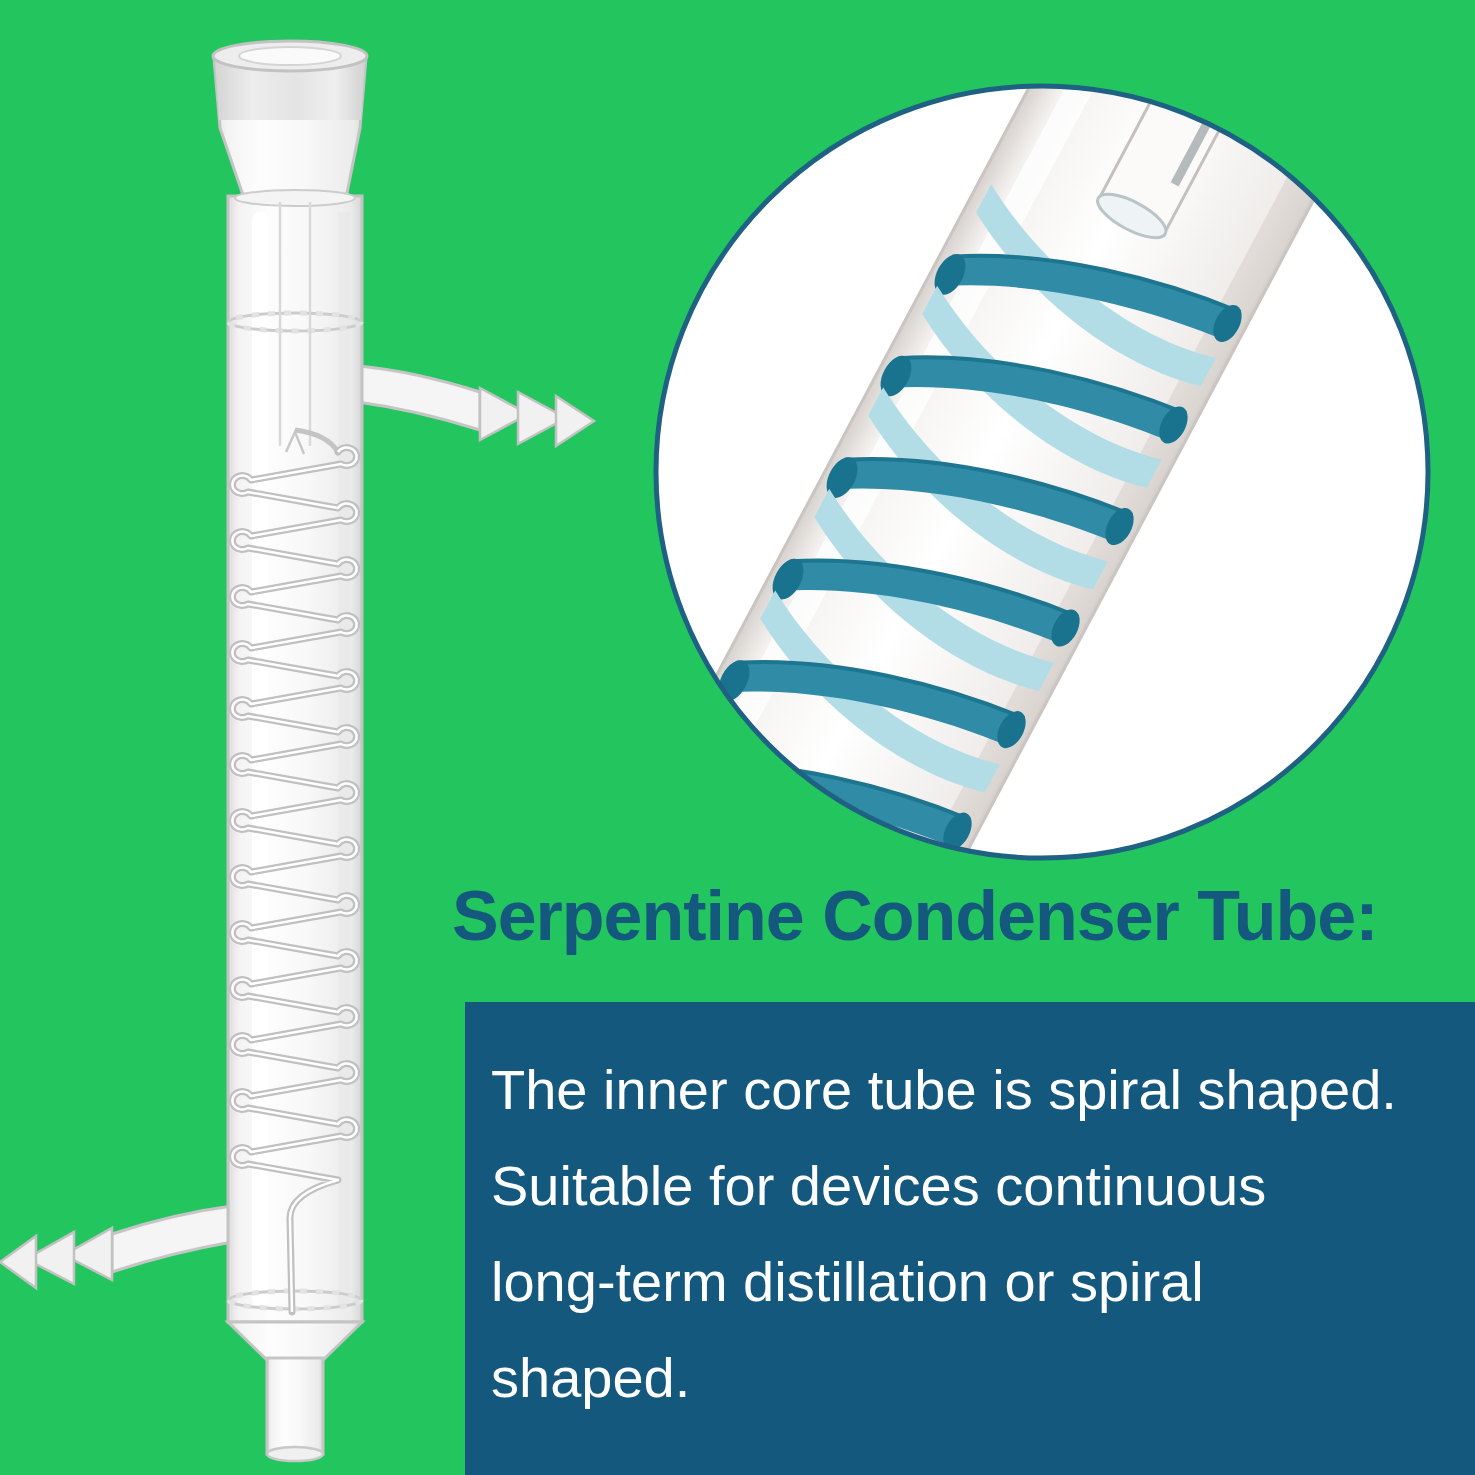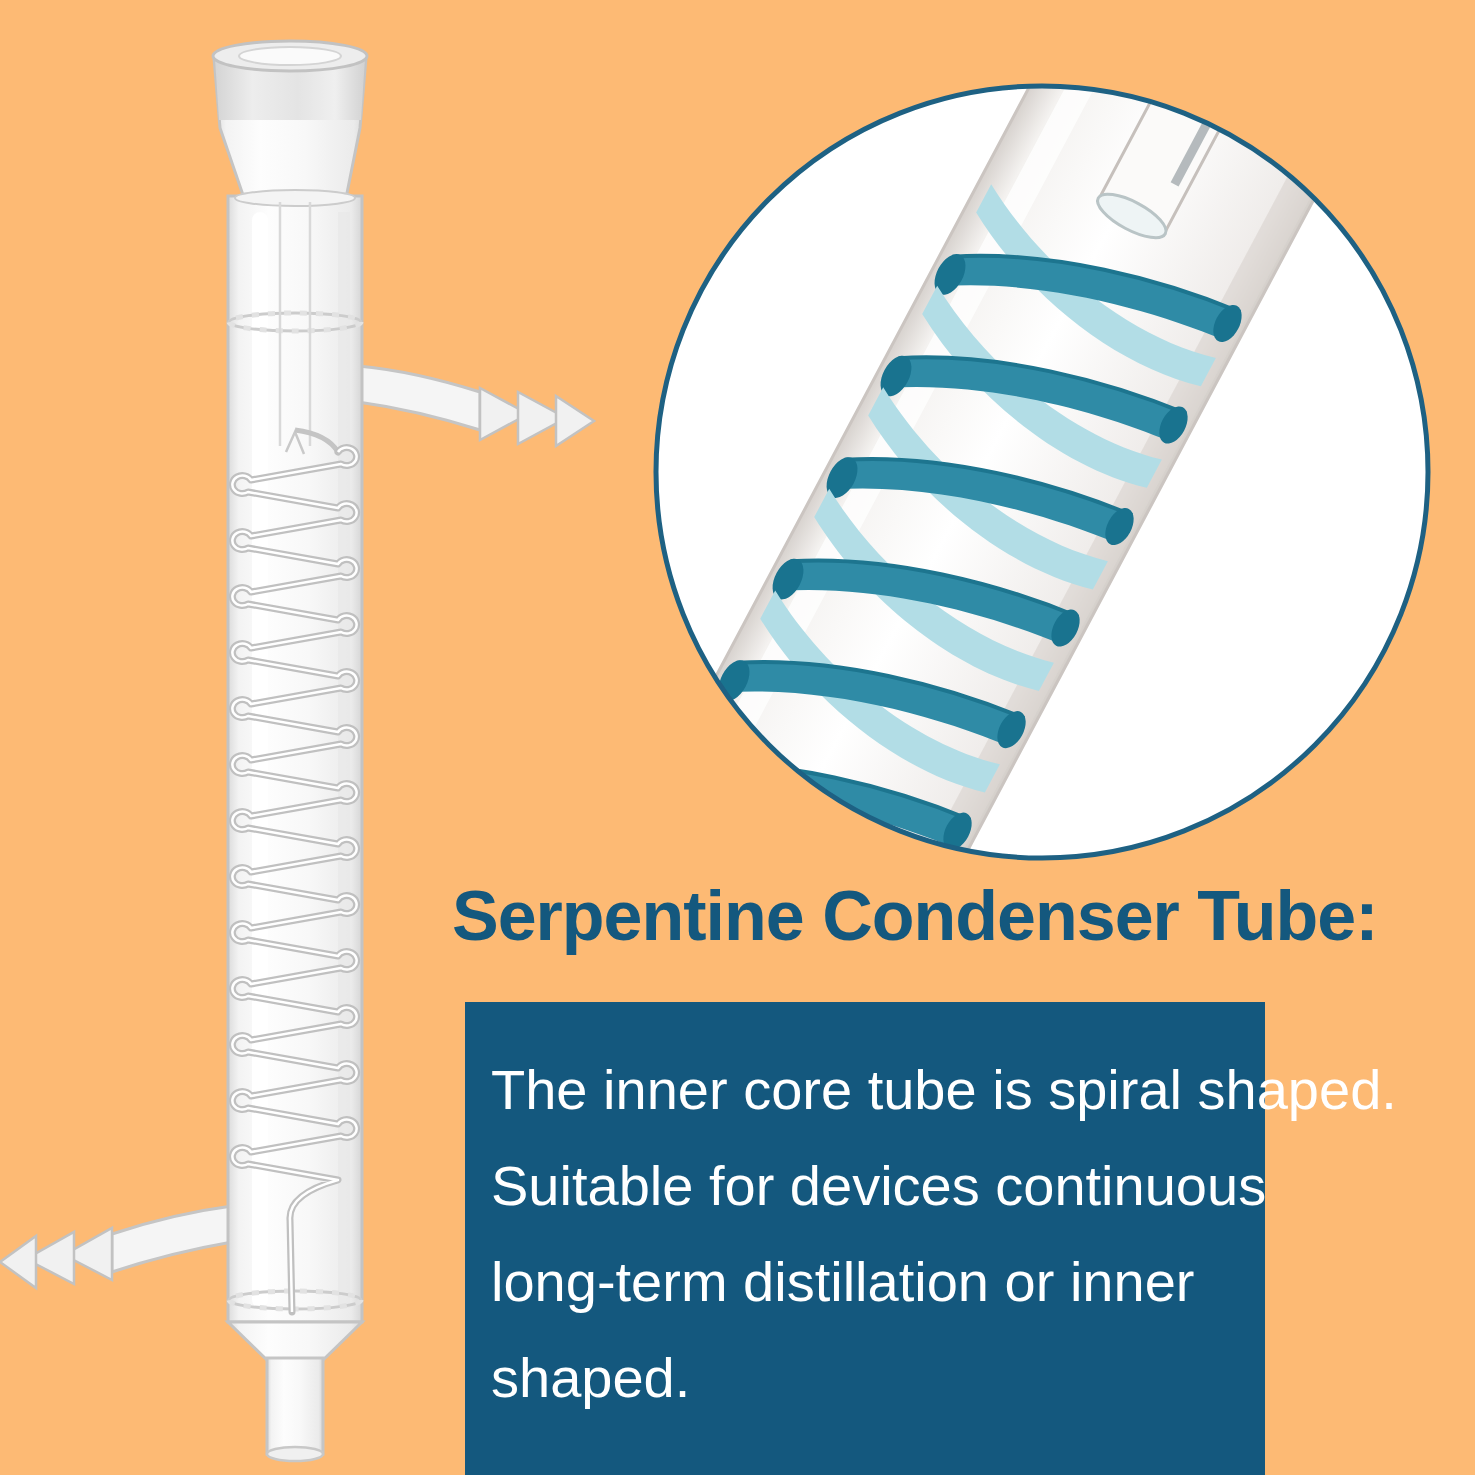--- a/index.html
+++ b/index.html
@@ -1,26 +1,26 @@
 <!DOCTYPE html>
 <html><head>
 <meta charset="utf-8">
 <style>
   * { margin:0; padding:0; box-sizing:border-box; }
   html,body { background:#ffffff; font-family:"Liberation Sans", sans-serif; }
-  .canvas{ position:relative; width:1475px; height:1475px; background:#fdba74; overflow:hidden; }
+  .canvas{ position:relative; width:1475px; height:1475px; background:#22c55e; overflow:hidden; }
   .condenser{ position:absolute; left:0; top:0; width:640px; height:1475px; }
   .detail{ position:absolute; left:645px; top:75px; width:795px; height:795px; }
   .title{
     position:absolute; left:452px; top:876px; width:1023px;
     font-size:70px; font-weight:700; color:#14587E; letter-spacing:-1px;
     white-space:nowrap;
   }
   .panel{
-    position:absolute; left:465px; top:1002px; width:800px; height:473px;
+    position:absolute; left:465px; top:1002px; width:1010px; height:473px;
     background:#14587E; padding:40px 24px 0 26px;
   }
   .panel p{
     color:#ffffff; font-size:56px; line-height:96px; font-weight:400;
     white-space:nowrap;
   }
   svg{ display:block; }
 </style>
 </head>
 <body>
@@ -149,17 +149,17 @@
       </g>
       <circle cx="397" cy="397" r="386" fill="none" stroke="#1E6183" stroke-width="5"></circle>
     </svg>
   </div>
 
   <h1 class="title">Serpentine Condenser Tube:</h1>
 
   <div class="panel">
     <p>The inner core tube is spiral shaped.</p>
     <p>Suitable for devices continuous</p>
-    <p>long-term distillation or inner</p>
+    <p>long-term distillation or spiral</p>
     <p>shaped.</p>
   </div>
 
 </div>
 
 </body></html>

